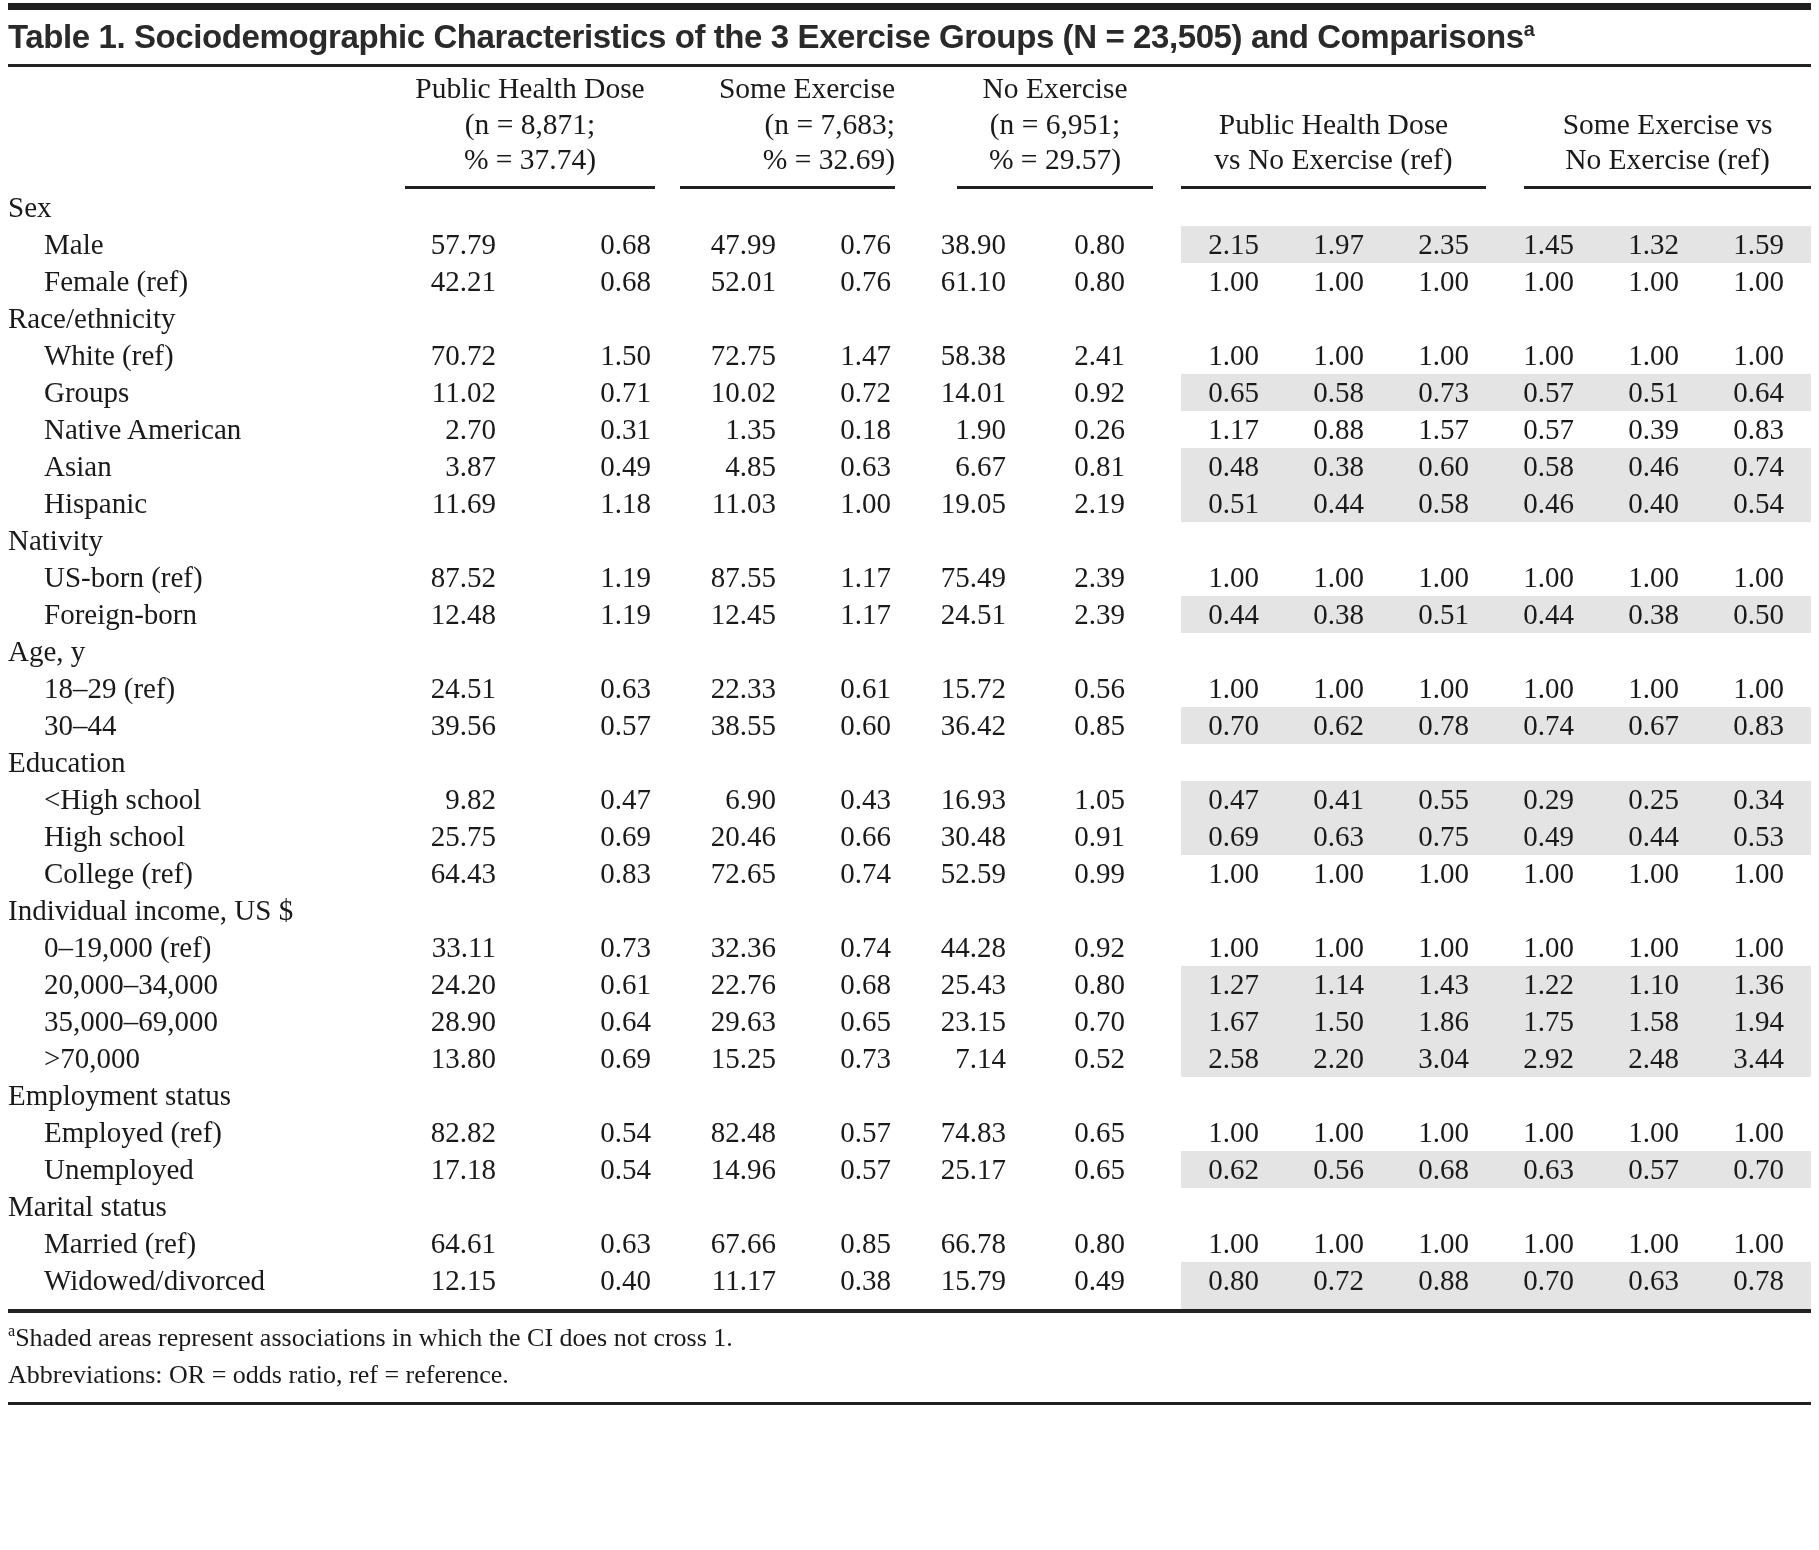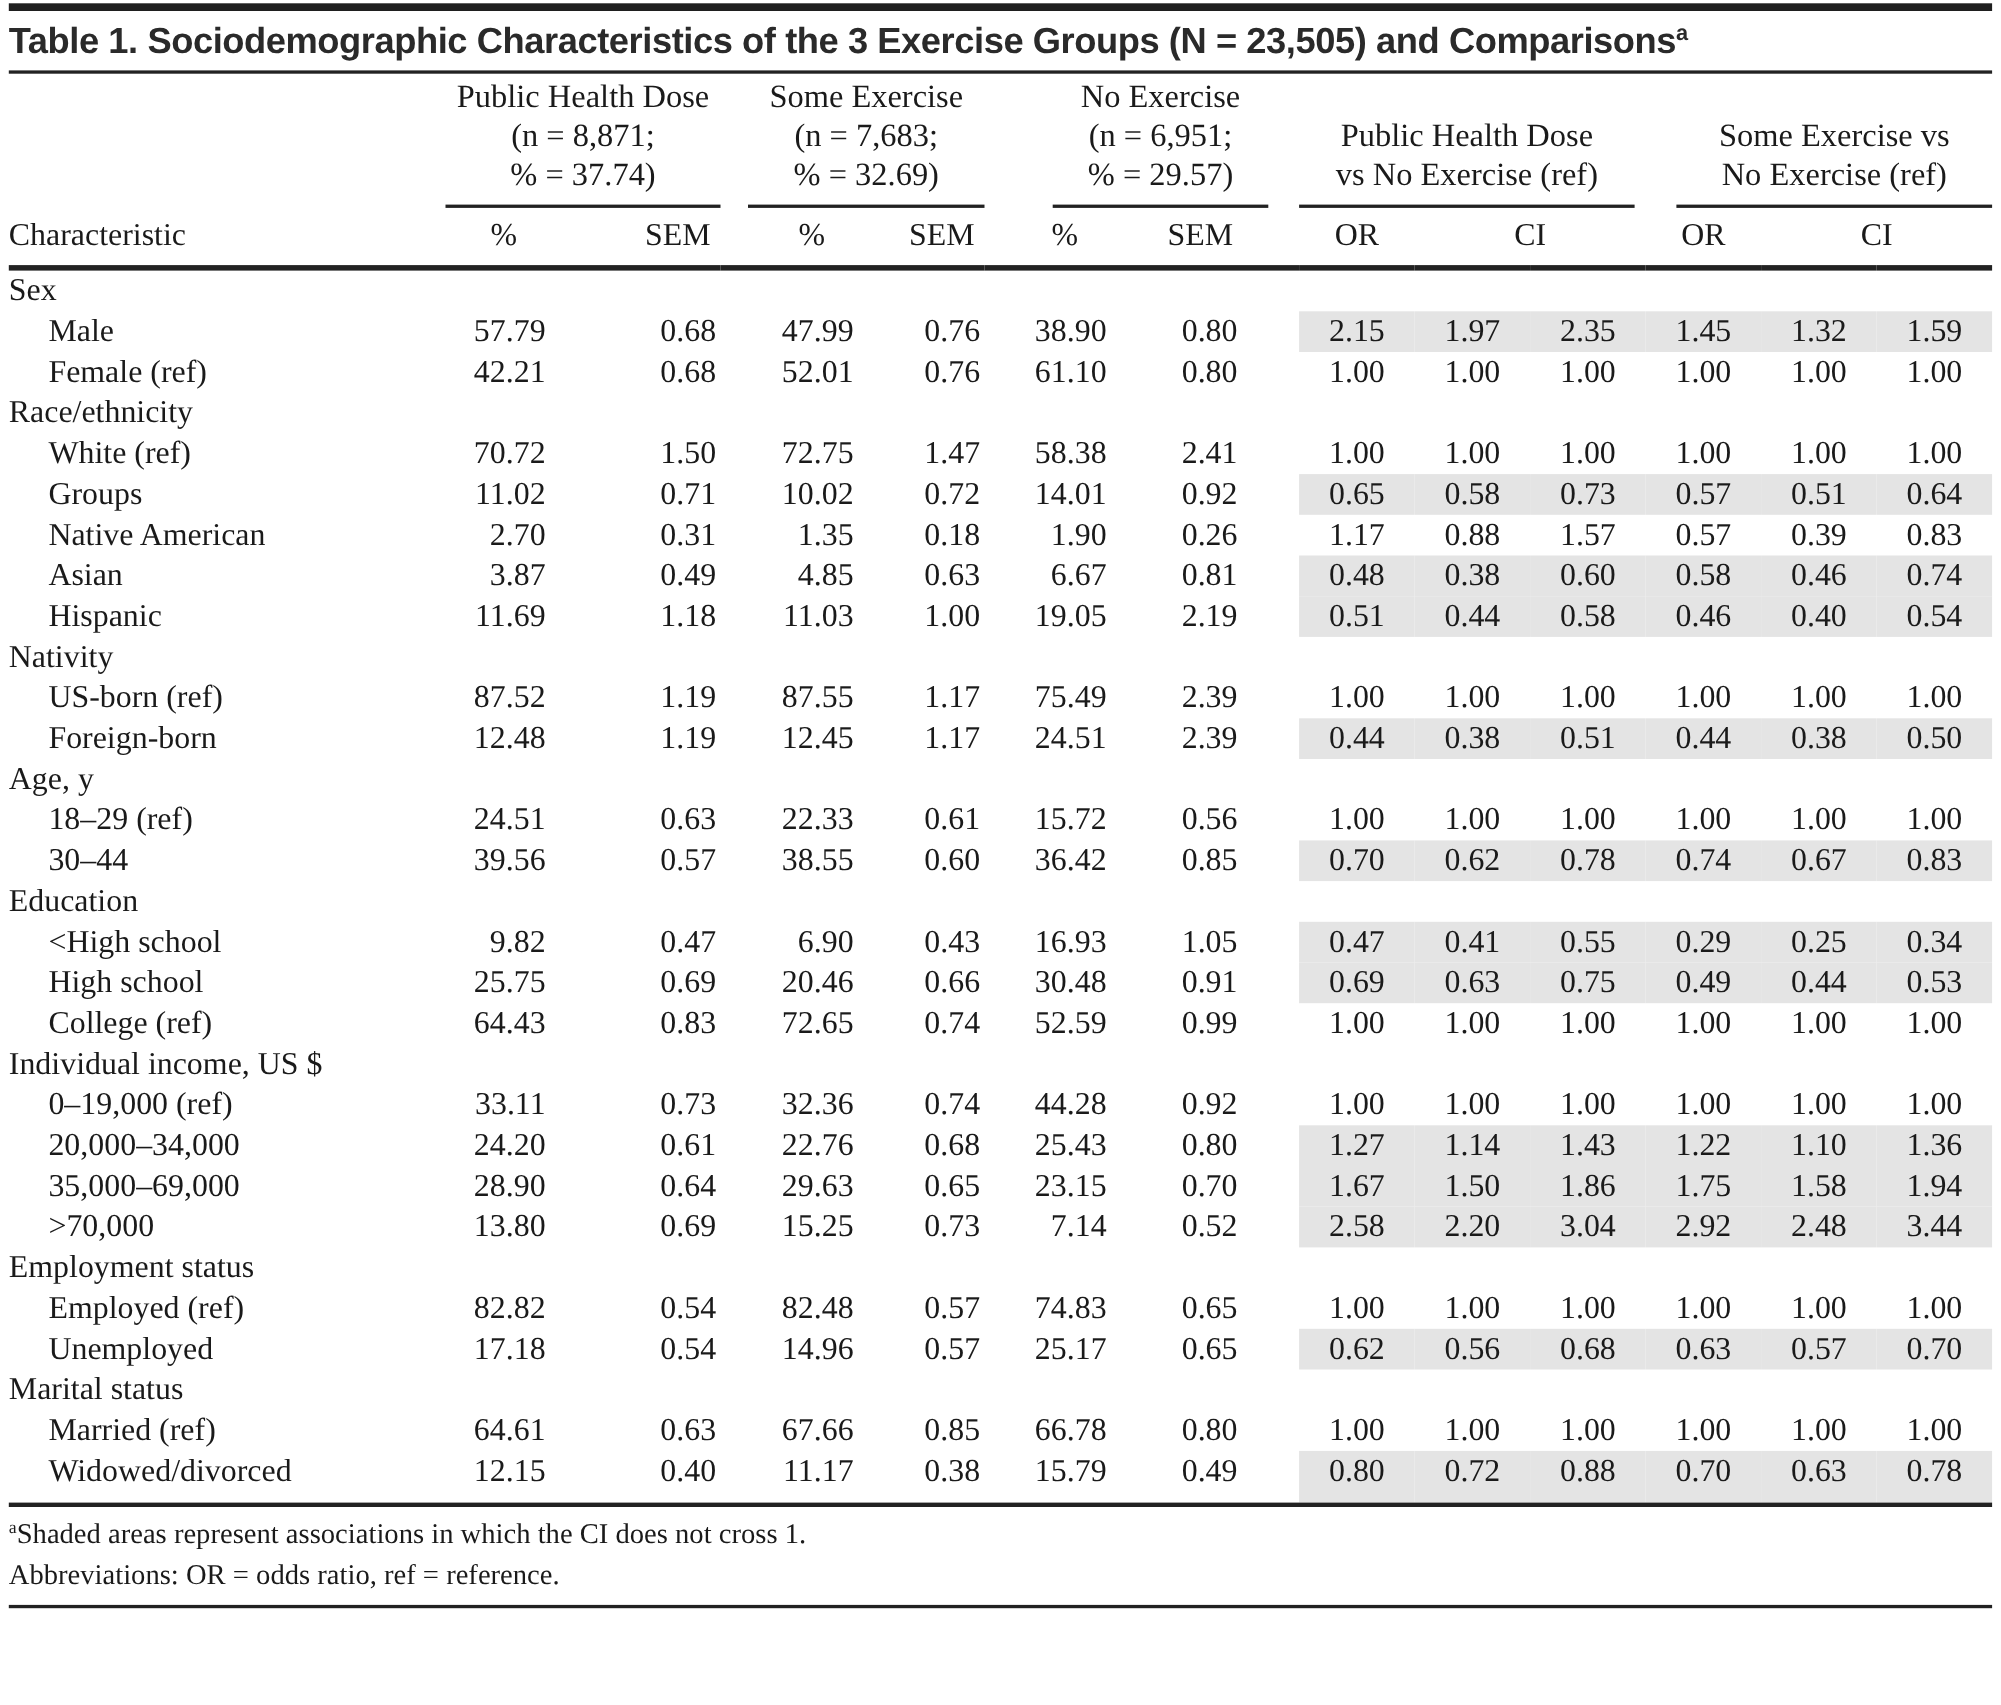--- a/index.html
+++ b/index.html
@@ -46,21 +46,21 @@
 
   .grp-row th { vertical-align: bottom; padding: 4px 0 0 0; font-weight: normal; }
   .grpin {
     text-align: center;
     font-size: 29.5px;
     line-height: 35.5px;
     padding-bottom: 8px;
     border-bottom: 3px solid #222;
   }
   .g1 .grpin { margin-left: 55px; }
-  .g2 .grpin { margin-left: 25px; }
+  .g2 .grpin { margin-left: 25px; text-align: right; }
   .g3 .grpin { margin-left: 62px; margin-right: 28px; }
   .g4 .grpin { margin-right: 10px; }
   .g5 .grpin { margin-left: 28px; }
 
   .sub-row th {
     font-weight: normal;
     font-size: 29px;
     vertical-align: bottom;
     padding: 9px 0 10px 0;
     border-bottom: 5px solid #222;
@@ -132,33 +132,20 @@
         <th colspan="2" class="g3">
           <div class="grpin"><span>No Exercise</span><br><span>(n = 6,951;</span><br><span>% = 29.57)</span></div>
         </th>
         <th colspan="3" class="g4">
           <div class="grpin"><span>Public Health Dose</span><br><span>vs No Exercise (ref)</span></div>
         </th>
         <th colspan="3" class="g5">
           <div class="grpin"><span>Some Exercise vs</span><br><span>No Exercise (ref)</span></div>
         </th>
       </tr>
-      <tr class="sub-row">
-        <th class="char">Characteristic</th>
-        <th class="pct-h">%</th>
-        <th class="sem-h">SEM</th>
-        <th class="pct-h">%</th>
-        <th class="sem-h">SEM</th>
-        <th class="pct-h">%</th>
-        <th class="sem-h sem-h7">SEM</th>
-        <th class="orci-h">OR</th>
-        <th class="orci-h" colspan="2">CI</th>
-        <th class="orci-h">OR</th>
-        <th class="orci-h" colspan="2">CI</th>
-      </tr>
     </thead>
     <tbody id="tbody">
         <tr>
           <td colspan="13" class="seclabel">Sex</td>
         </tr>
         <tr class="shaded">
           <td class="rowlabel">Male</td>
           <td class="num n2">57.79</td>
           <td class="num n3">0.68</td>
           <td class="num n4">47.99</td>

